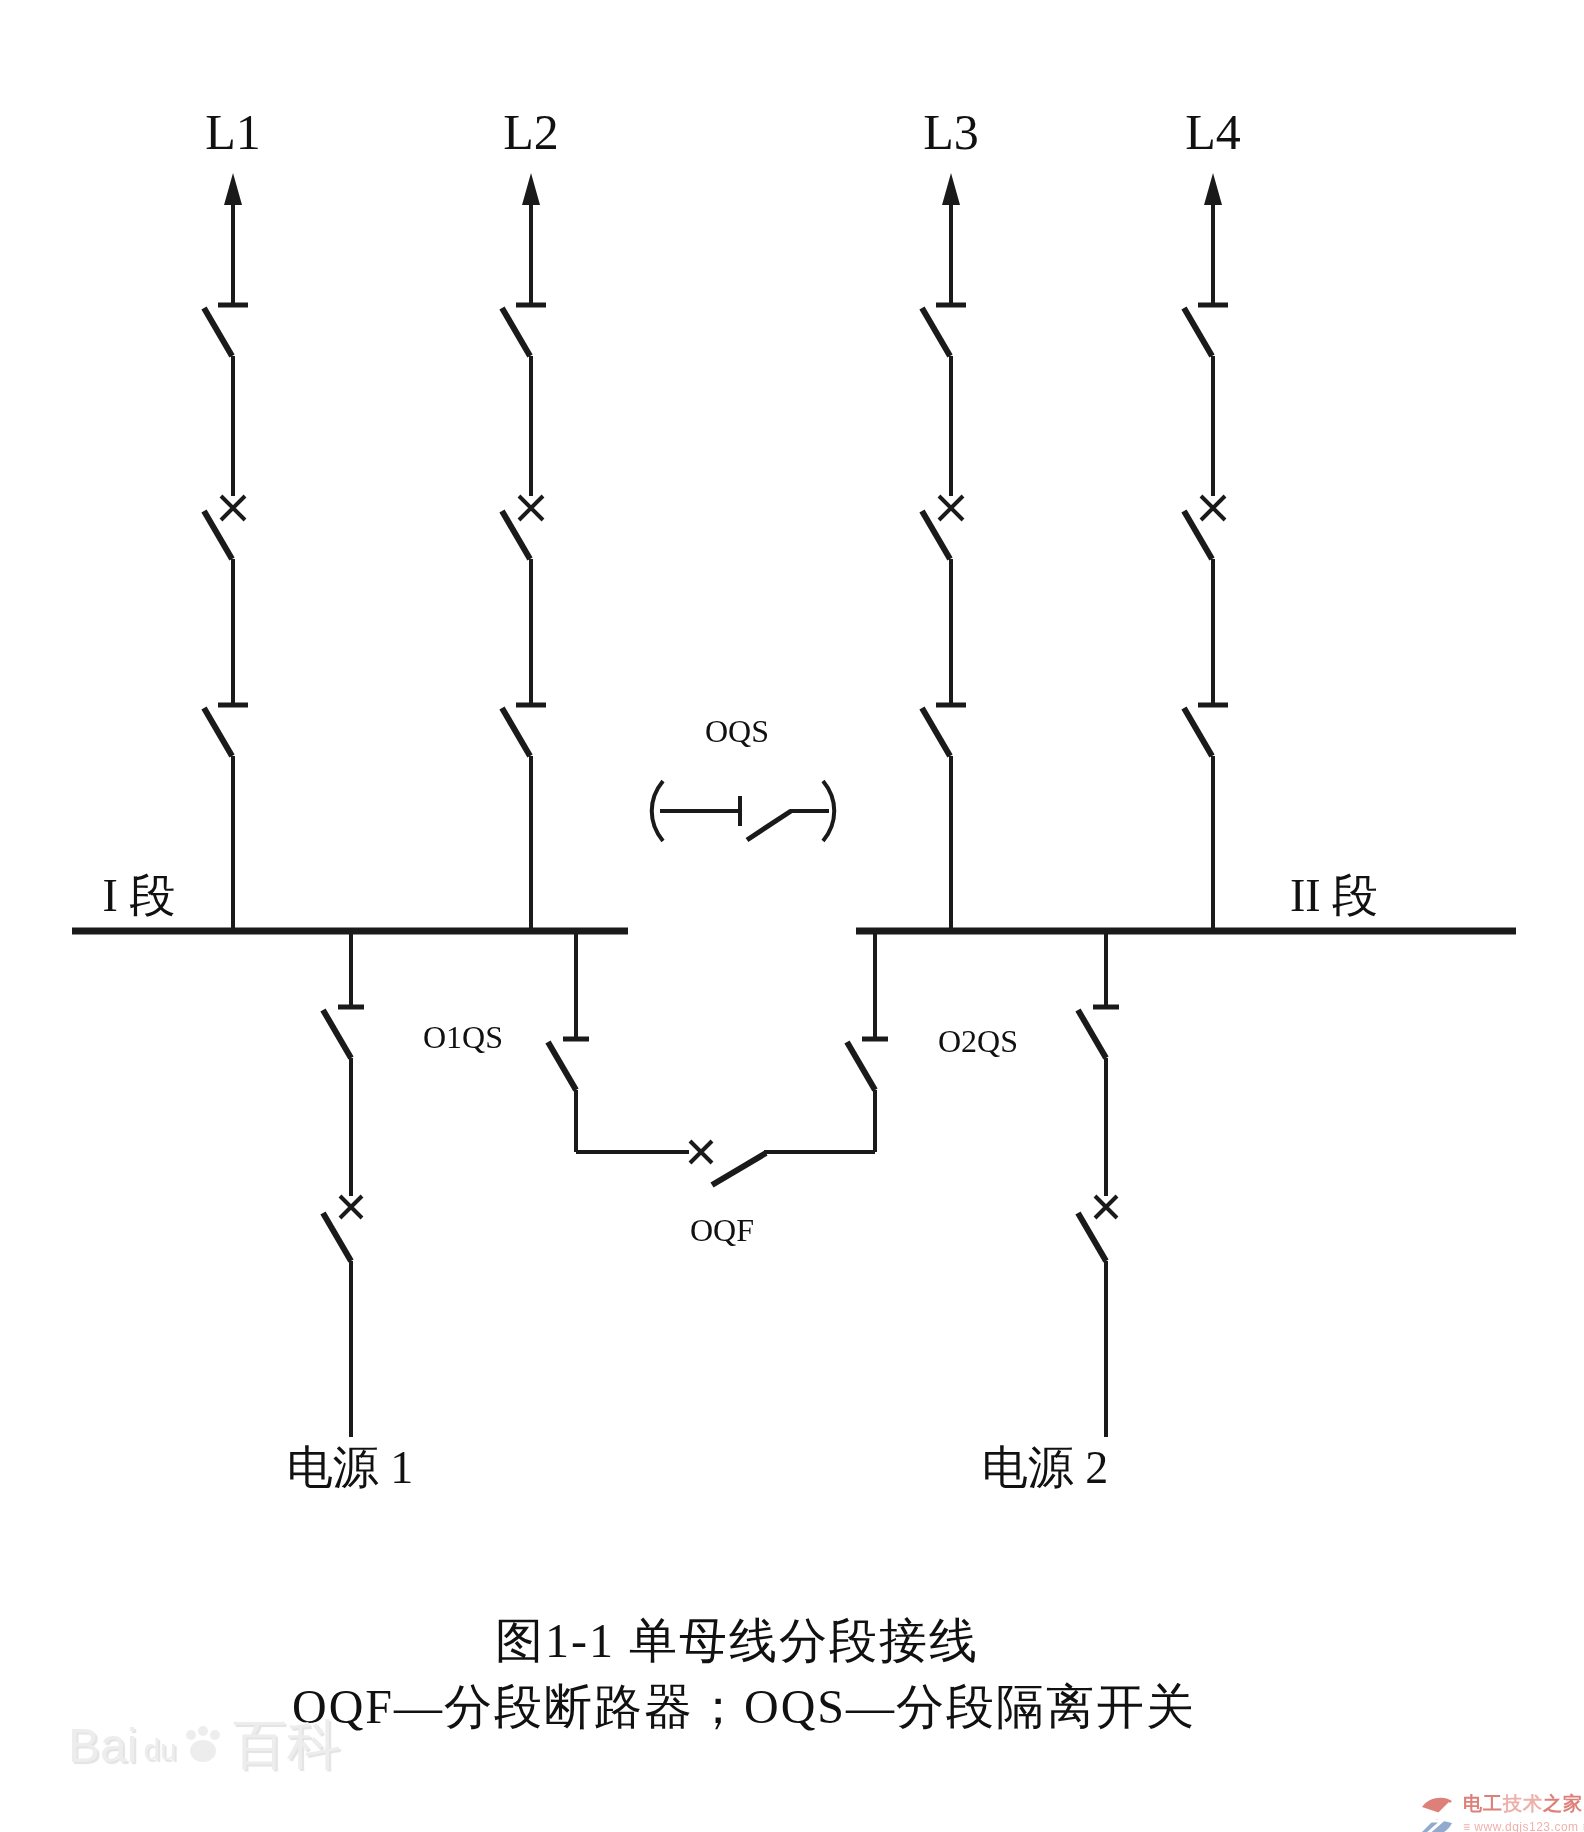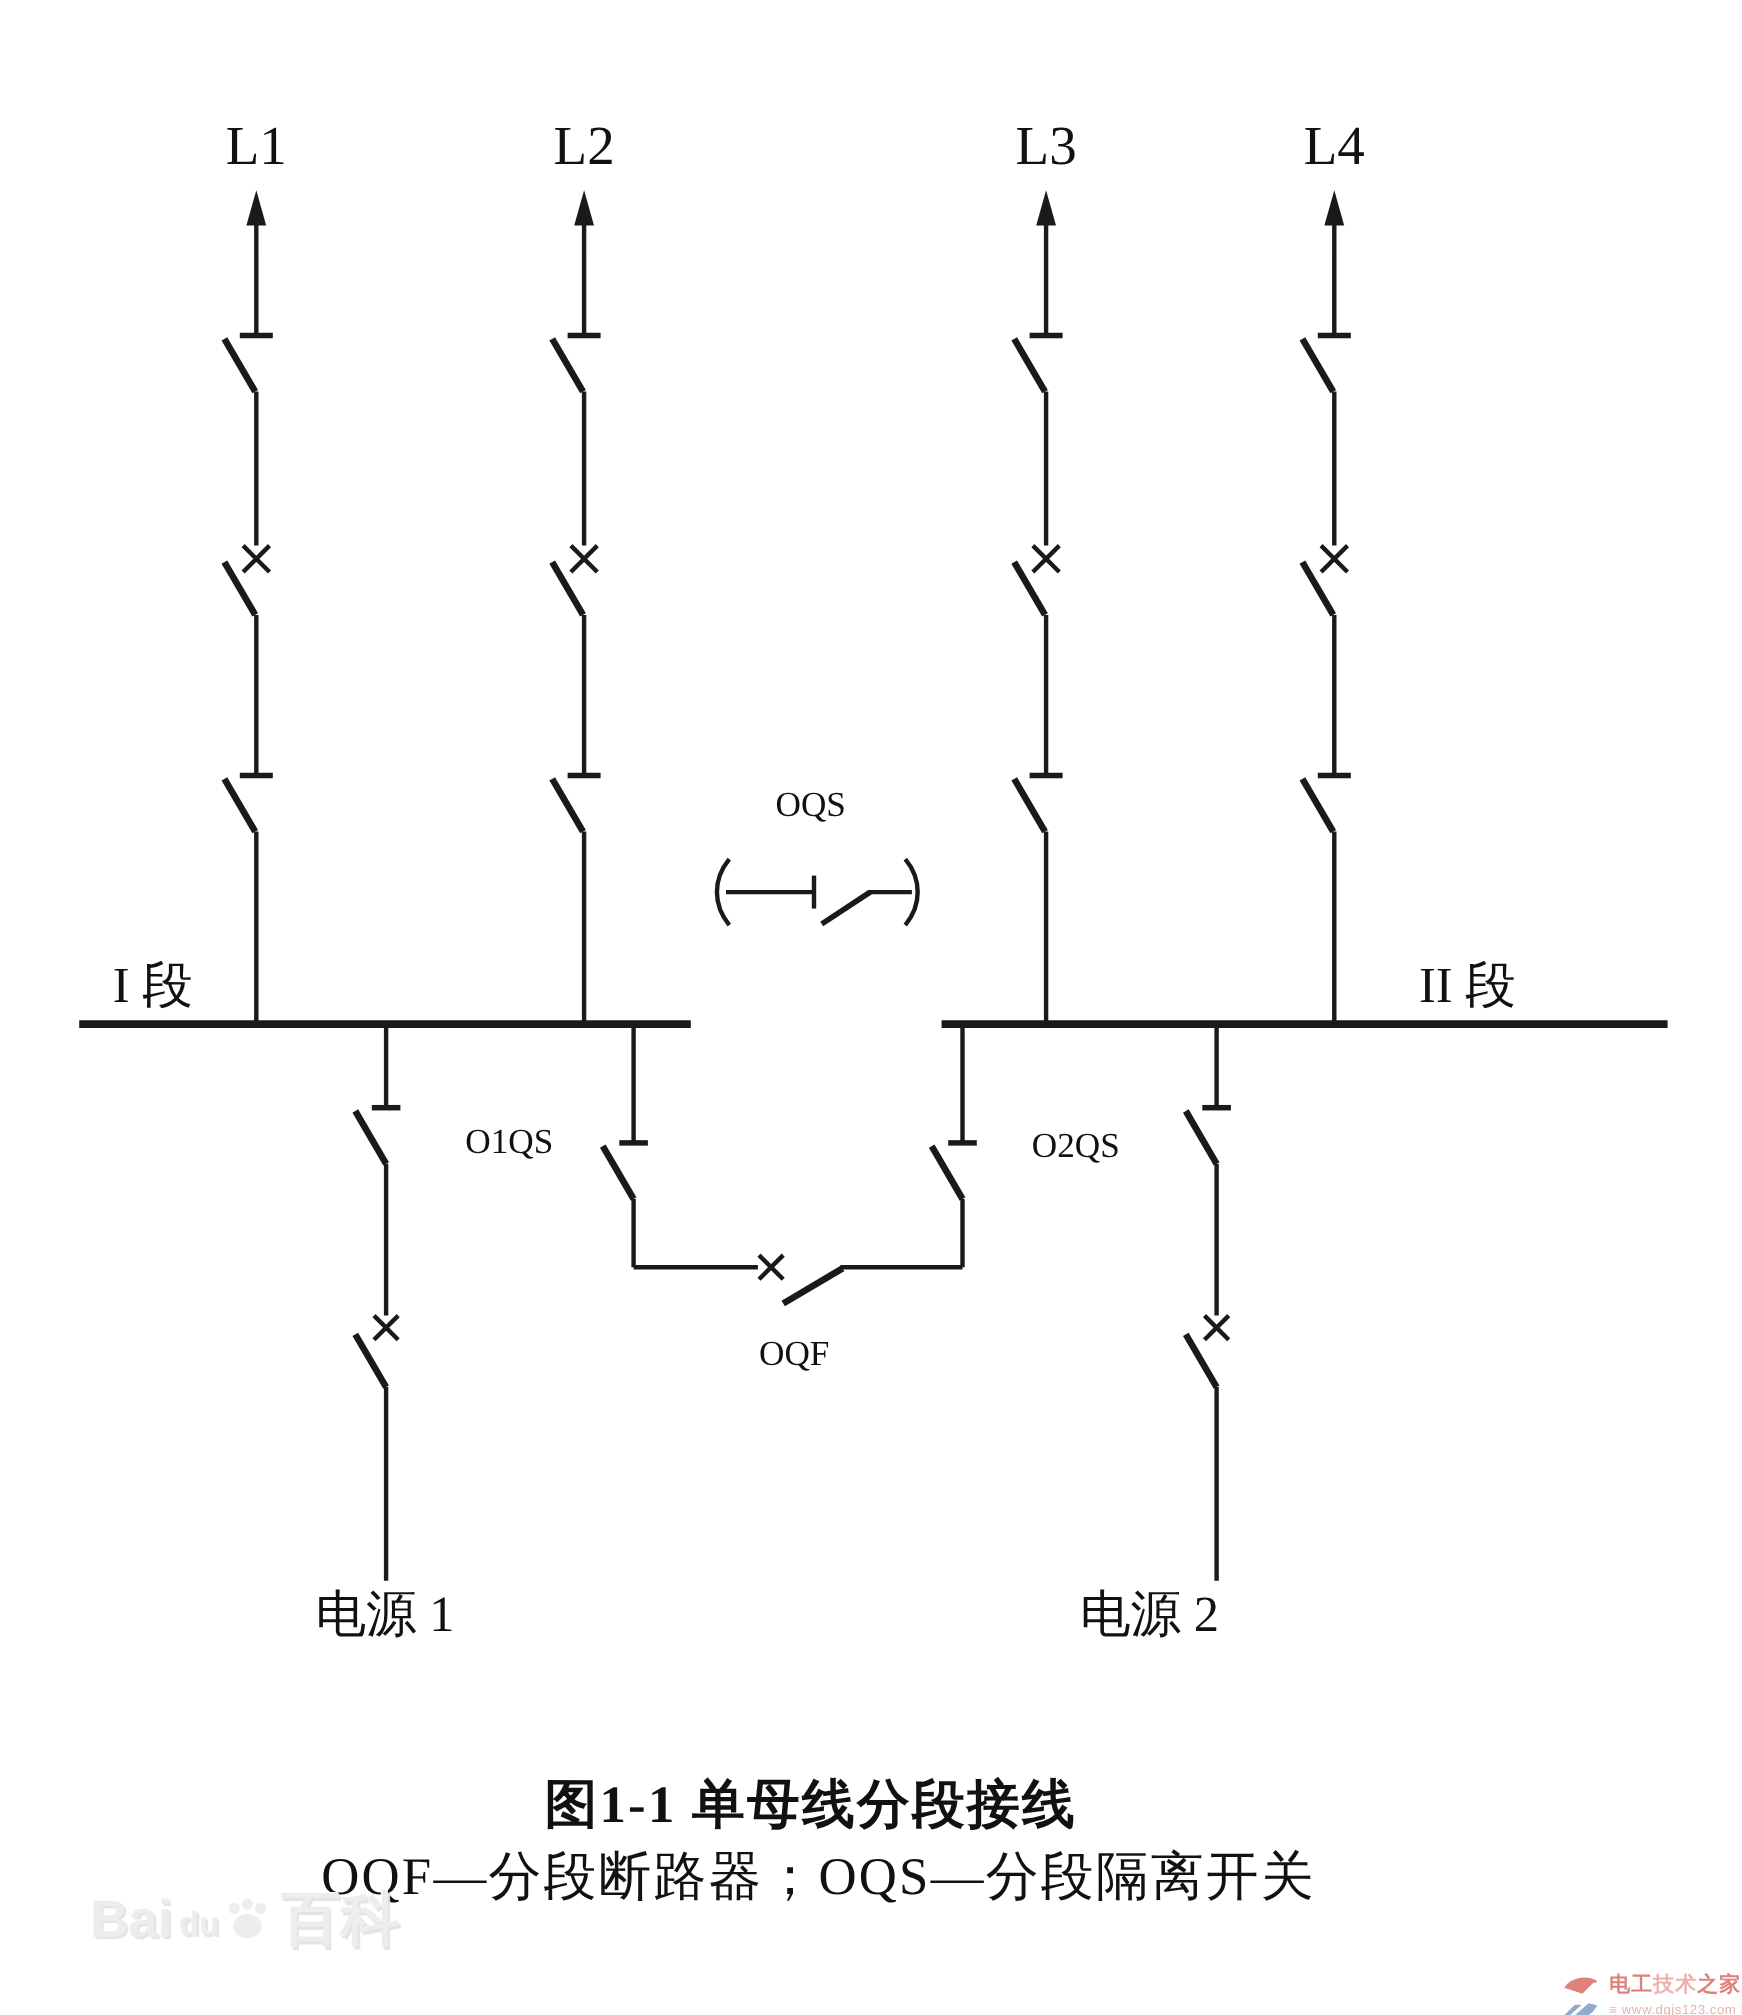--- a/index.html
+++ b/index.html
@@ -8,23 +8,23 @@
   #stage{position:absolute;inset:0;width:1304px;height:1832px;margin-top:25px;}
   svg.diagram{position:absolute;left:0;top:0;}
   .lbl{position:absolute;transform:translate(-50%,-50%);color:#111111;white-space:nowrap;
        font-family:"Liberation Serif","DejaVu Serif",serif;line-height:1;}
   .feeder-lbl{font-size:50px;}
   .bus-lbl{font-size:46px;}
   .dev-lbl{font-size:32px;}
   .src-lbl{font-size:46px;}
   .cap{font-size:48px;letter-spacing:2px;}
   
-  .wm-baike{position:absolute;left:82px;top:1694px;height:52px;display:flex;align-items:center;
+  .wm-baike{position:absolute;left:68px;top:1694px;height:52px;display:flex;align-items:center;
             color:#ededed;text-shadow:2px 2px 1px #e3e3e3,-1px -1px 0 #ffffff;
-            font-family:"Liberation Sans","DejaVu Sans",sans-serif;font-weight:bold;}
+            font-family:"Liberation Sans","DejaVu Sans",sans-serif;font-weight:normal;}
   .wm-baike .big{font-size:48px;}
   .wm-baike .small-du{font-size:30px;align-self:flex-end;margin:0 2px 4px 6px;}
   .wm-baike .cn{font-size:54px;margin-left:8px;}
   .wm-paw{width:44px;height:44px;margin-left:2px;}
   
   .wm-site{position:absolute;left:1414px;top:1766px;width:170px;height:60px;display:flex;align-items:flex-start;
            font-family:"Liberation Sans","DejaVu Sans",sans-serif;opacity:0.85;}
   .wm-site .logo{width:46px;height:50px;flex:0 0 auto;}
   .wm-site .txt{display:flex;flex-direction:column;margin-left:3px;}
   .wm-site .name{font-size:19px;font-weight:bold;letter-spacing:1px;white-space:nowrap;}
@@ -126,21 +126,21 @@
   <div class="lbl bus-lbl" style="left:1334px;top:871px;">II 段</div>
 
   <div class="lbl dev-lbl" style="left:737px;top:706px;">OQS</div>
   <div class="lbl dev-lbl" style="left:463px;top:1012px;">O1QS</div>
   <div class="lbl dev-lbl" style="left:978px;top:1016px;">O2QS</div>
   <div class="lbl dev-lbl" style="left:722px;top:1205px;">OQF</div>
 
   <div class="lbl src-lbl" style="left:350px;top:1443px;">电源 1</div>
   <div class="lbl src-lbl" style="left:1045px;top:1443px;">电源 2</div>
 
-  <div class="lbl cap" style="left:737px;top:1616px;font-weight:bold;">图1-1 单母线分段接线</div>
+  <div class="lbl cap" style="left:737px;top:1616px;">图1-1 单母线分段接线</div>
   <div class="lbl cap" style="left:744px;top:1682px;">OQF—分段断路器；OQS—分段隔离开关</div>
 
   <div class="wm-baike">
     <span class="big">Bai</span>
     <span class="small-du">du</span>
     <svg class="wm-paw" viewBox="0 0 44 44" fill="#ededed">
       <circle cx="10" cy="12" r="5"></circle>
         <circle cx="22" cy="8" r="5"></circle>
         <circle cx="34" cy="12" r="5"></circle>
       <ellipse cx="22" cy="28" rx="13" ry="11"></ellipse>

